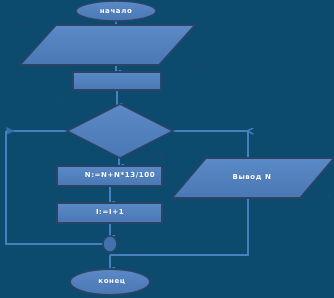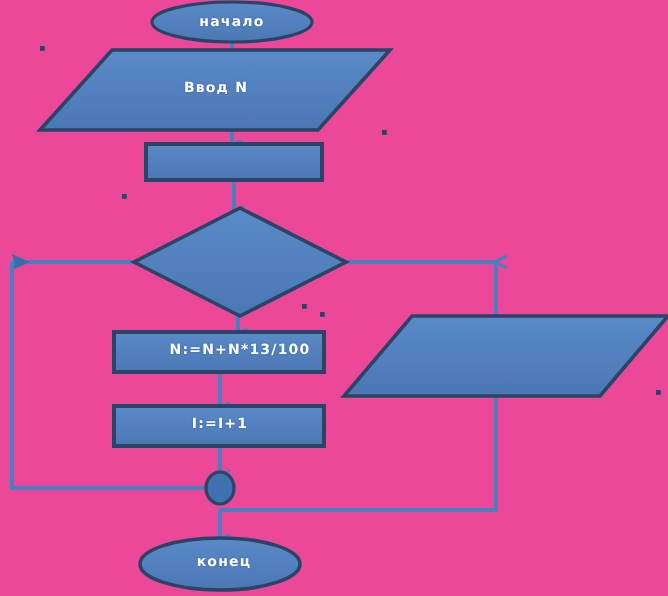--- a/index.html
+++ b/index.html
@@ -7,21 +7,21 @@
     padding: 0;
     background: #ffffff;
   }
   body {
     font-family: "DejaVu Sans", sans-serif;
   }
   #canvas {
     position: relative;
     width: 334px;
     height: 298px;
-    background: #ec4899;
+    background: #0c4a6e;
     overflow: hidden;
   }
   #flow-svg {
     position: absolute;
     left: 0;
     top: 0;
     width: 334px;
     height: 298px;
   }
   .shape-label {
@@ -117,24 +117,24 @@
       <rect x="191" y="65" width="2.4" height="2.4" fill="#2c4268"></rect>
       <rect x="61" y="97" width="2.4" height="2.4" fill="#2c4268"></rect>
       <rect x="151" y="152" width="2.4" height="2.4" fill="#2c4268"></rect>
       <rect x="160" y="156" width="2.4" height="2.4" fill="#2c4268"></rect>
       <rect x="328" y="195" width="2.4" height="2.4" fill="#2c4268"></rect>
     </g>
   </svg>
 
   <div class="shape-label" style="left:76px; top:7px; width:80px;">начало</div>
 
-  <div class="shape-label" style="left:68px; top:40px; width:80px;">Ввод N</div>
 
 
 
   <div class="shape-label" style="left:80px; top:171px; width:80px;">N:=N+N*13/100</div>
 
   <div class="shape-label" style="left:70px; top:208px; width:80px;text-align:center;">I:=I+1</div>
 
+  <div class="shape-label" style="left:212px; top:173px; width:80px;">Вывод N</div>
 
   <div class="shape-label" style="left:70px; top:277px; width:84px;">конец</div>
 
 </div>
 
 </body></html>

